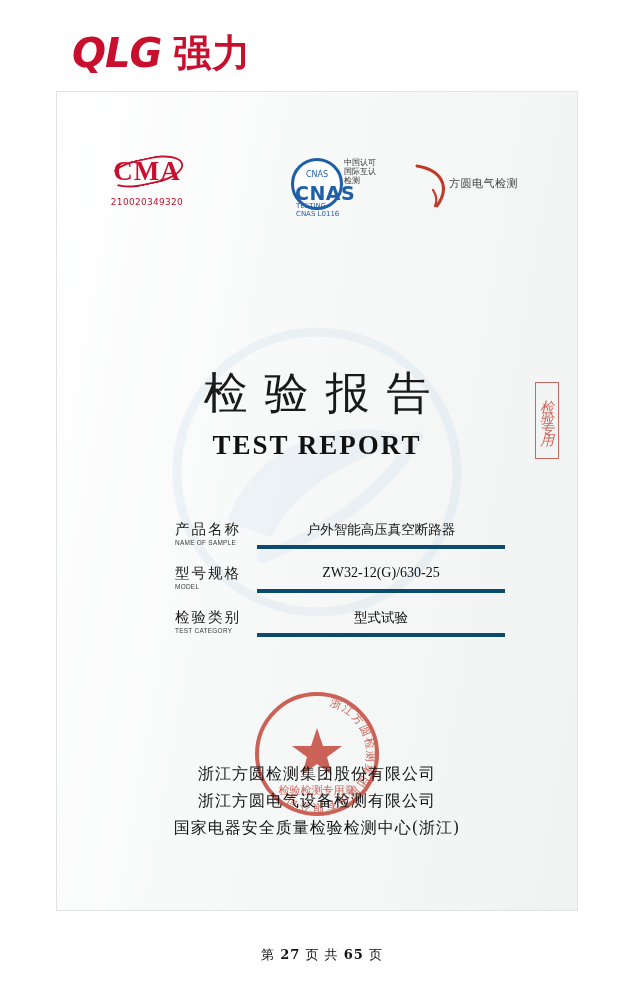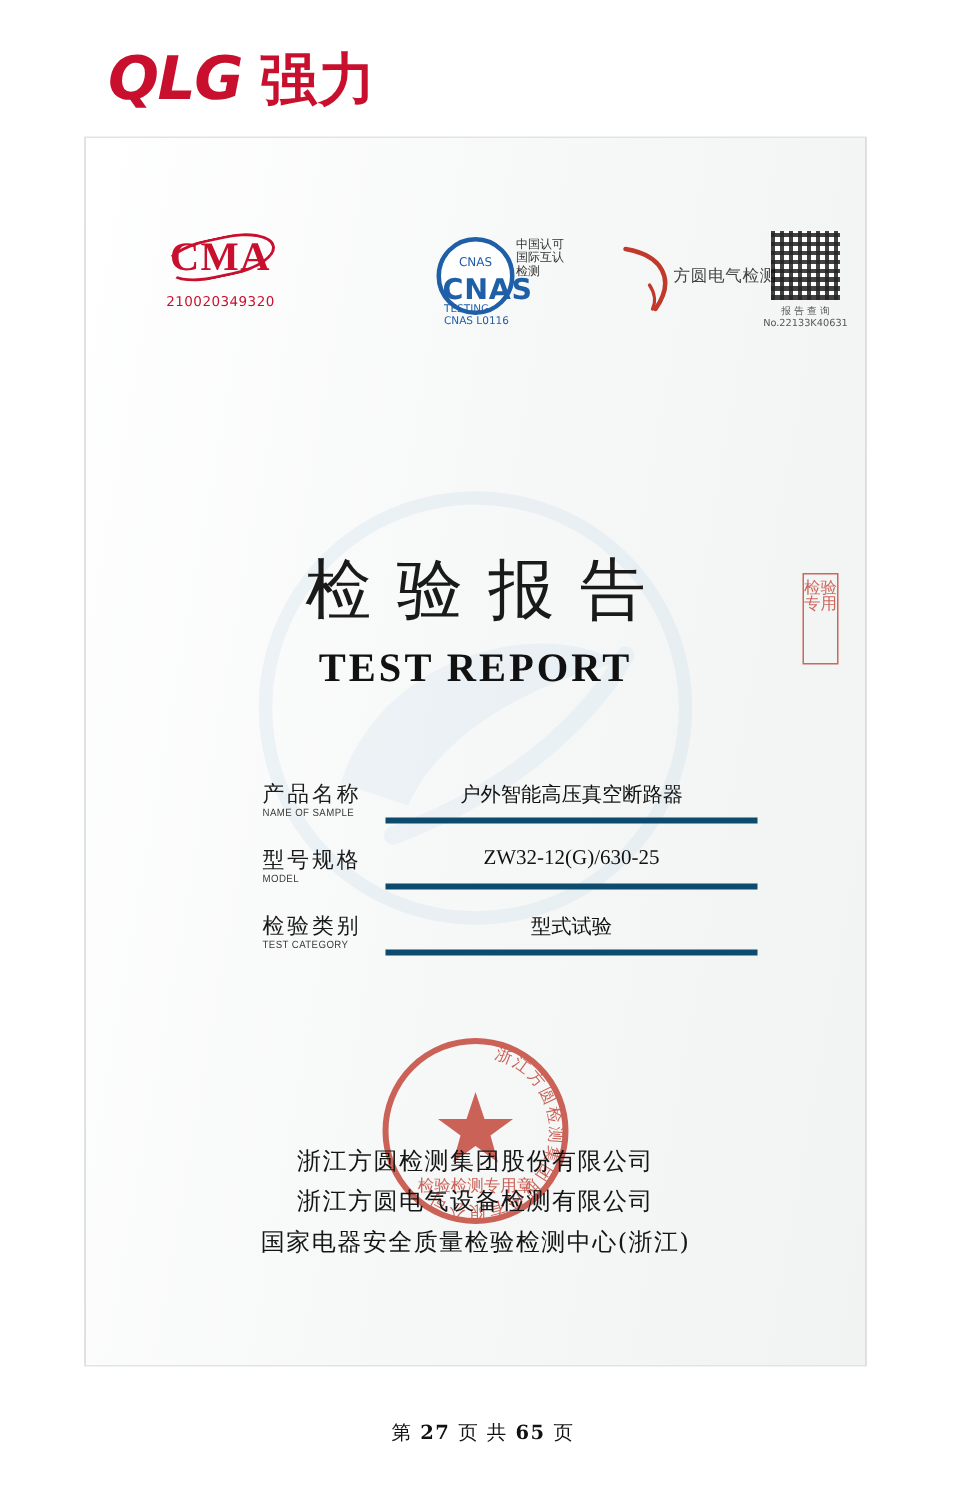--- a/index.html
+++ b/index.html
@@ -42,21 +42,21 @@
     letter-spacing: 1px;
   }
 
   
   .page {
     position: absolute;
     top: 92px;
     left: 57px;
     width: 520px;
     height: 818px;
-    background: #f0abfc;
+    background: #fde047;
     box-shadow: 0 0 0 1px #e3e3e3;
     overflow: hidden;
   }
   .page::before {
     
     content: "";
     position: absolute;
     inset: 0;
     background: linear-gradient(100deg, #ffffff 0%, #f7f8f8 45%, #f1f2f2 100%);
   }
@@ -318,25 +318,26 @@
   
   .vstamp {
     position: absolute;
     right: 18px;
     top: 290px;
     width: 22px;
     height: 56px;
     border: 1px solid #c0392b;
     color: #c0392b;
     font-family: "DejaVu Serif", serif;
-    font-size: 11px;
+    font-size: 14px;
     line-height: 11px;
     text-align: center;
-    padding-top: 3px;
+    padding-top: 19px;
     opacity: .75;
+    font-style: italic;
   }
 
   
   .footer {
     position: absolute;
     bottom: 36px;
     left: 0; right: 0;
     text-align: center;
     font-family: "DejaVu Serif", serif;
     font-size: 13px;
@@ -383,27 +384,20 @@
       </div>
 
       <div class="logo fy">
         <svg class="fy-swoosh" viewBox="0 0 44 50">
           <path d="M6 6 C30 10,40 26,26 46" fill="none" stroke="#c0392b" stroke-width="3" stroke-linecap="round"></path>
           <path d="M22 30 C26 36,26 42,24 46" fill="none" stroke="#c0392b" stroke-width="2.2" stroke-linecap="round"></path>
         </svg>
         <div class="fy-text">方圆电气检测</div>
       </div>
 
-      <div class="logo qr">
-        <div class="qr-box"></div>
-        <div class="qr-cap">
-          <div>报 告 查 询</div>
-          <div>No.22133K40631</div>
-        </div>
-      </div>
     </div>
 
     <div class="title-cn">检验报告</div>
     <div class="title-en">TEST REPORT</div>
 
     <div class="vstamp">检验专用</div>
 
     <div class="fields">
 
       <div class="field">

